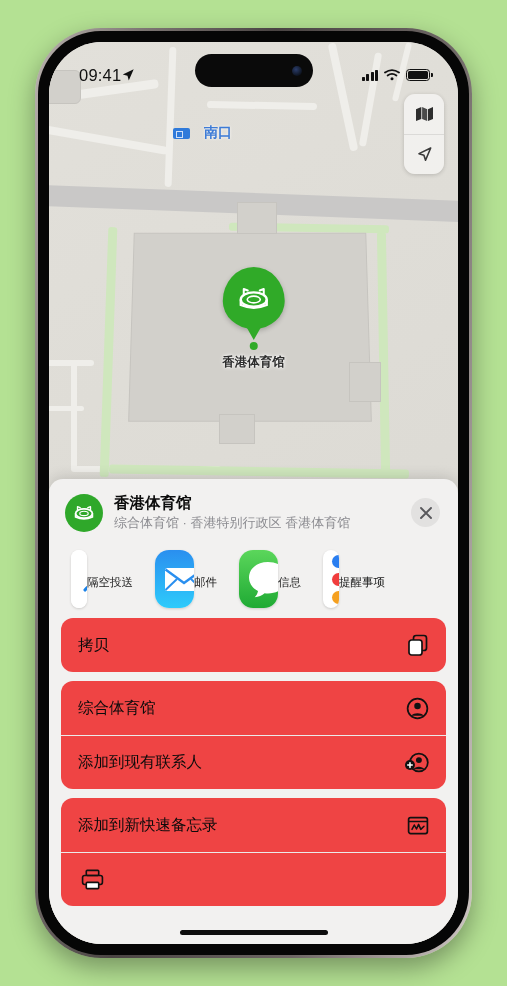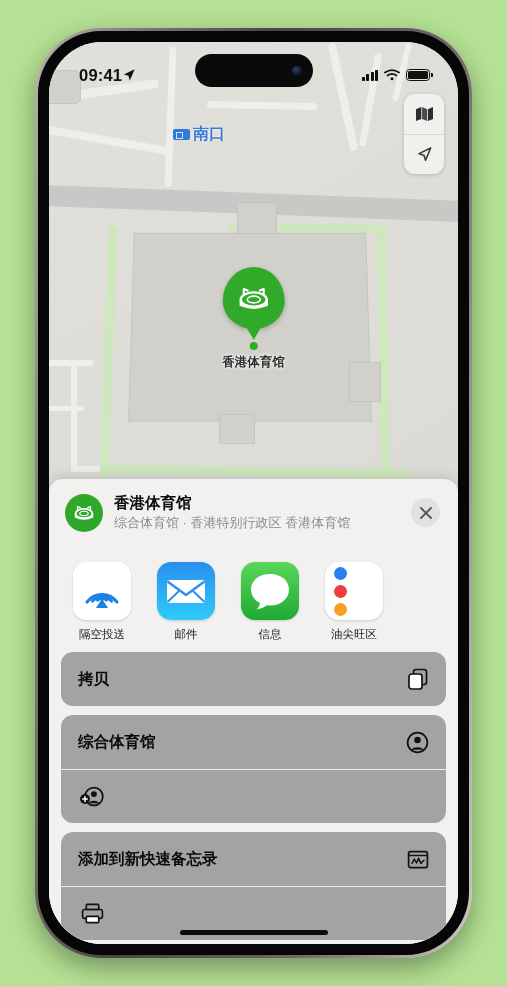--- a/index.html
+++ b/index.html
@@ -53,22 +53,22 @@
   .blockbuilding {
     position: absolute;
     background: #d2d0cb;
     border: 1px solid #c6c4bf;
   }
 
   
   #map-label-nankou {
     position: absolute;
     left: 124px; top: 82px;
-    display: flex; align-items: center; gap: 3px;
-    font-size: 16px; color: #3d7bd6; font-weight: 600;
+    display: flex; align-items: center; gap: 14px;
+    font-size: 14px; color: #3d7bd6; font-weight: 600;
     text-shadow: 0 0 3px rgba(255,255,255,.9);
   }
   #map-label-nankou .badge {
     display: inline-block; width: 17px; height: 11px;
     background: #2f7ada; border-radius: 2px;
     position: relative;
   }
   #map-label-nankou .badge::after {
     content: ""; position: absolute;
     left: 3px; top: 3px; width: 5px; height: 5px;
@@ -126,21 +126,21 @@
 
   
   #status-bar {
     position: absolute; top: 0; left: 0; right: 0;
     height: 52px;
     display: flex; align-items: center;
     padding: 14px 28px 0 30px;
     z-index: 5;
   }
   #status-time {
-    font-size: 16.5px; font-weight: 700; color: #101010;
+    font-size: 16.5px; font-weight: 400; color: #101010;
     letter-spacing: .2px;
     display: flex; align-items: center; 
   }
   #status-right {
     margin-left: auto; display: flex; align-items: center; gap: 6px;
   }
   #dynamic-island {
     position: absolute;
     left: 50%; top: 12px; transform: translateX(-50%);
     width: 118px; height: 33px;
@@ -207,22 +207,22 @@
   }
 
   
   #app-row {
     display: flex; gap: 22px;
     padding: 6px 0 10px 22px;
     overflow: hidden;
   }
   .app-item {
     width: 62px; flex: 0 0 62px;
-    display: flex; flex-direction: column; align-items: center;
-    cursor: pointer; position: relative; margin-top: 12px;
+    display: flex; flex-direction: row; align-items: center;
+    cursor: pointer; position: relative;
   }
   .app-tile {
     width: 58px; height: 58px; border-radius: 14px;
     overflow: hidden; position: relative;
     box-shadow: 0 1px 2.5px rgba(0,0,0,.16);
     background: #fff;
   }
   .app-label {
     margin-top: 7px; font-size: 11.5px; color: #1b1b1b;
     white-space: nowrap;
@@ -254,25 +254,24 @@
     display: flex; flex-direction: column;
     justify-content: center; gap: 5px; padding-left: 9px;
   }
   .tile-reminders .dot {
     width: 13px; height: 13px; border-radius: 50%;
   }
 
   
   #action-list { padding: 0 12px; }
   .action-group {
-    background: #a3a3a3;
+    background: #ef4444;
     border-radius: 12px;
     margin-bottom: 9px;
     overflow: hidden;
-    font-weight: bold;
   }
   .action-row {
     display: flex; align-items: center;
     height: 54px; padding: 0 17px;
     cursor: pointer;
   }
   .action-row + .action-row { border-top: 1px solid #eceaea; }
   .action-label {
     font-size: 15.5px; color: #0b0b0b; flex: 1;
   }
@@ -458,21 +457,21 @@
         <div class="app-label">信息</div>
       </div>
 
 
       <div class="app-item">
         <div class="app-tile tile-reminders">
           <div class="dot" style="background:#2a7ef0"></div>
           <div class="dot" style="background:#f03d3d"></div>
           <div class="dot" style="background:#f5a020"></div>
         </div>
-        <div class="app-label">油尖旺区</div>
+        <div class="app-label">提醒事项</div>
       </div>
     </div>
 
     <div id="action-list">
 
       <div class="action-group">
         <div class="action-row">
           <span class="action-label">拷贝</span>
           <span class="action-icon">
             <svg width="22" height="23" viewBox="0 0 22 23">
@@ -488,20 +487,21 @@
           <span class="action-label">综合体育馆</span>
           <span class="action-icon">
             <svg width="23" height="23" viewBox="0 0 24 24">
               <circle cx="12" cy="12" r="10.3" fill="none" stroke="#111" stroke-width="1.8"></circle>
               <circle cx="12" cy="9.3" r="3.4" fill="#111"></circle>
               <path d="M5.6 19.6 A7.6 6 0 0 1 18.4 19.6 Z" fill="#111"></path>
             </svg>
           </span>
         </div>
         <div class="action-row">
+          <span class="action-label">添加到现有联系人</span>
           <span class="action-icon">
             <svg width="25" height="23" viewBox="0 0 26 24">
               <circle cx="15.5" cy="12" r="9.3" fill="none" stroke="#111" stroke-width="1.8"></circle>
               <circle cx="15.5" cy="9.5" r="3.1" fill="#111"></circle>
               <path d="M9.6 19 A6.9 5.4 0 0 1 21.4 19 Z" fill="#111"></path>
               <circle cx="6.2" cy="14.7" r="5.2" fill="#111"></circle>
               <path d="M6.2 12.3 L6.2 17.1 M3.8 14.7 L8.6 14.7" stroke="#fff" stroke-width="1.6" stroke-linecap="round"></path>
             </svg>
           </span>
         </div>

